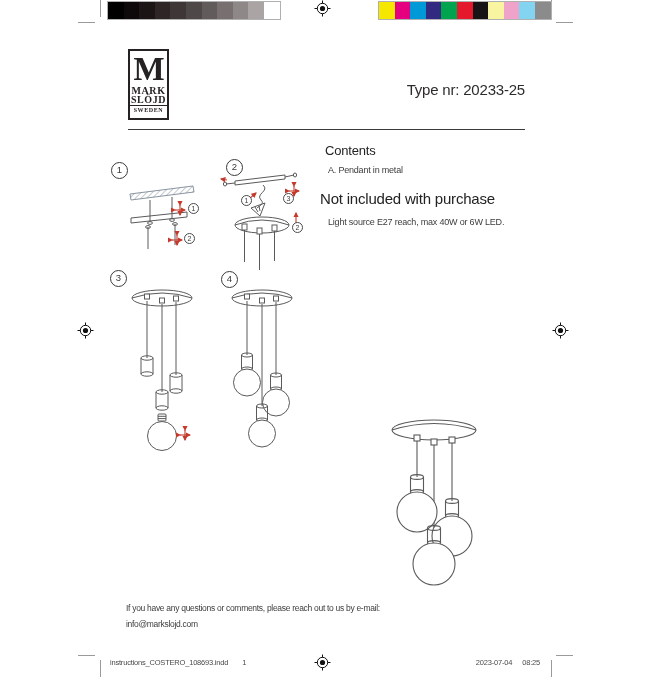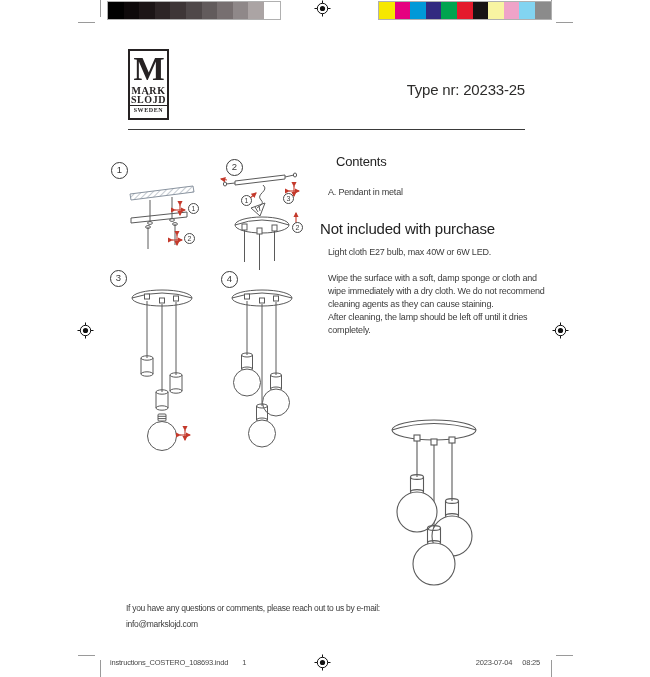--- a/index.html
+++ b/index.html
@@ -21,24 +21,24 @@
   .logo-m{font-size:33px;line-height:36px;letter-spacing:-1px;}
   .logo-word{font-size:10px;line-height:8.5px;letter-spacing:0.6px;}
   .logo-sweden{font-size:6px;line-height:9px;letter-spacing:0.6px;border-top:1.5px solid #262223;margin-top:1px;}
   .doc-title{
     position:absolute;right:125px;top:79px;text-align:right;color:#2d2c2b;
     font-size:15px;line-height:21px;letter-spacing:-0.2px;font-weight:500;
   }
   .header-rule{position:absolute;left:128px;top:129px;width:397px;border-top:1.5px solid #3a3a3a;}
   
   .textcol{position:absolute;left:320px;top:138px;width:238px;}
-  .h-contents{font-size:13px;line-height:16px;color:#232323;letter-spacing:-0.2px;font-weight:500;margin:16px;}
+  .h-contents{font-size:13px;line-height:16px;color:#232323;letter-spacing:-0.2px;font-weight:500;margin:5px;}
   .h-section{font-size:15px;line-height:19px;color:#232323;letter-spacing:-0.2px;font-weight:500;margin:0;}
   .body-txt{font-size:9px;line-height:13px;letter-spacing:-0.2px;color:#3c3c3c;white-space:pre-line;margin:8px;}
-  .mt12{margin-top:20px;} .mt9{margin-top:9px;} .mt16{margin-top:16px;} .mt13{margin-top:13px;} .mt2{margin-top:2px;}
+  .mt12{margin-top:12px;} .mt9{margin-top:9px;} .mt16{margin-top:16px;} .mt13{margin-top:13px;} .mt2{margin-top:2px;}
   
   .fig{position:absolute;}
   .fig svg{position:absolute;left:0;top:0;}
   .badge-num{
     position:absolute;width:17px;height:17px;border:1.3px solid #3a3a3a;border-radius:50%;
     box-sizing:border-box;font-size:9.5px;line-height:14.5px;text-align:center;color:#3a3a3a;background:#fff;
   }
   .badge-ann{
     position:absolute;width:11px;height:11px;border:1px solid #4a4a4a;border-radius:50%;
     box-sizing:border-box;font-size:7px;line-height:9px;text-align:center;color:#3a3a3a;background:#fff;
@@ -134,27 +134,22 @@
   <div>Type nr: 20233-25</div>
 </div>
 
 <div class="header-rule"></div>
 
 <div class="textcol">
   <h3 class="h-contents">Contents</h3>
   <p class="body-txt mt2">A. Pendant in metal</p>
 
   <h3 class="h-section mt12">Not included with purchase</h3>
-  <p class="body-txt">Light cloth E27 bulb, max 40W or 6W LED.</p>
-
-  <p class="body-txt mt13">Wipe the surface with a soft, damp sponge or  cloth and
-wipe  immediately with a dry cloth.  We do not recommend
-cleaning agents as they  can cause staining.
-After cleaning, the lamp should be left off until it  dries
-completely.</p>
+  <p class="body-txt">Light source E27 reach, max 40W or 6W LED.</p>
+
 </div>
 
 <div class="fig" style="left:105px;top:160px;width:125px;height:105px;">
   <svg width="125" height="105" viewBox="0 0 125 105">
     <defs>
       <pattern id="hatch1" width="4" height="4" patternUnits="userSpaceOnUse" patternTransform="rotate(45)">
         <line x1="0" y1="0" x2="0" y2="4" stroke="#9aa4b0" stroke-width="1.2"></line>
       </pattern>
       <marker id="ah1" markerWidth="5" markerHeight="5" refX="4" refY="2.5" orient="auto">
         <path d="M0,0 L5,2.5 L0,5 Z" fill="#c4392b"></path>

